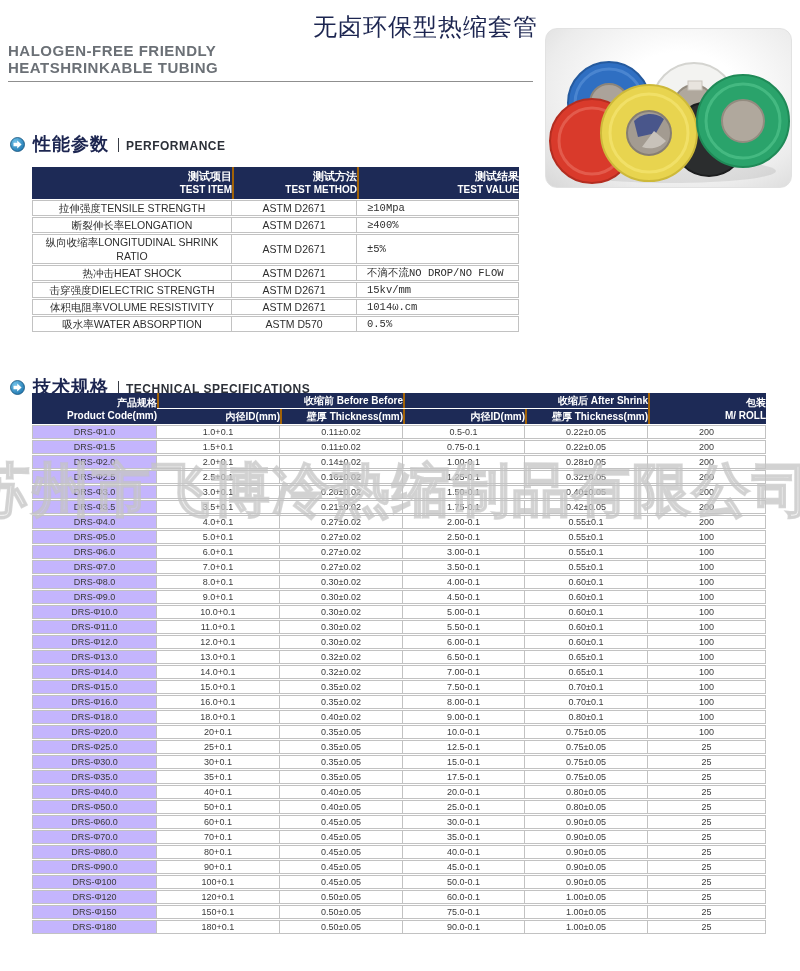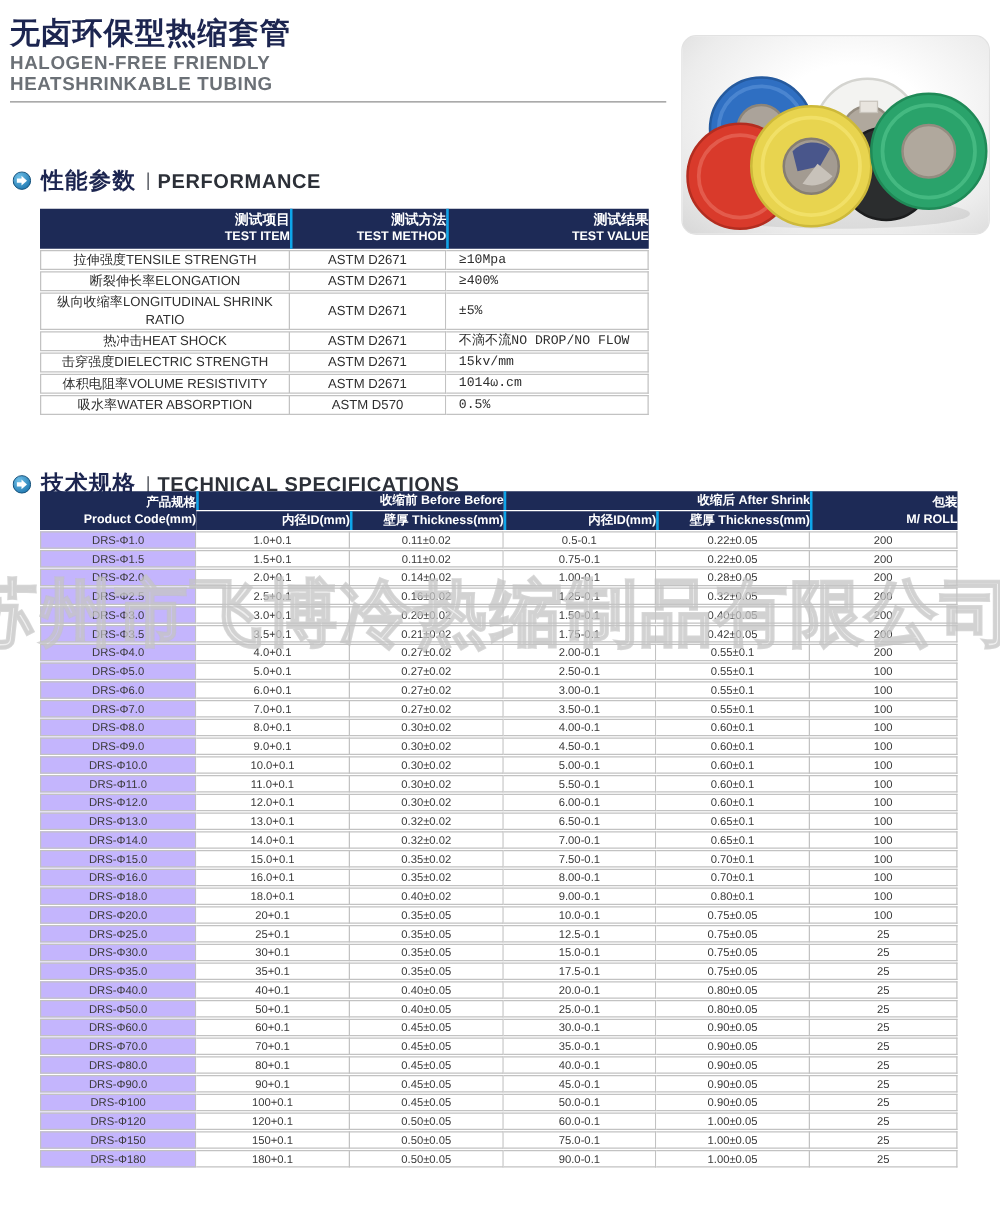--- a/index.html
+++ b/index.html
@@ -2,42 +2,42 @@
 <html><head>
 <meta charset="utf-8">
 <style>
   html,body{margin:0;padding:0;background:#fff;}
   body{width:800px;height:971px;position:relative;overflow:hidden;
        font-family:"Liberation Sans","DejaVu Sans",sans-serif;color:#333;}
   .page{position:relative;width:800px;height:971px;}
 
   
   .doc-header{position:absolute;left:8px;top:12px;width:530px;}
-  .title-cn{font-size:24px;font-weight:bold;color:#1c2550;letter-spacing:1px;line-height:30px;margin:0;}
+  .title-cn{font-size:24px;font-weight:normal;color:#1c2550;letter-spacing:1px;line-height:30px;margin:0;text-align:right;}
   .subtitle{font-size:15px;font-weight:bold;color:#6b7076;letter-spacing:.5px;line-height:17px;}
   .header-rule{margin-top:5px;width:525px;height:1px;background:#8f8f8f;}
 
   
   .product-photo{position:absolute;left:545px;top:28px;width:245px;height:158px;
       border-radius:12px;overflow:hidden;
       background:radial-gradient(ellipse at 55% 40%, #ffffff 30%, #ececec 72%, #d7d7d7 100%);
       border:1px solid #e2e2e2;}
   .product-photo svg{display:block;}
 
   
   .sec-head{position:absolute;left:10px;height:20px;display:flex;align-items:center;}
   .sec-head .cn{font-size:18px;font-weight:bold;color:#1c2550;margin-left:8px;letter-spacing:1px;}
   .sec-head .vbar{width:1px;height:14px;background:#383c45;margin:2px 7px 0 9px;}
-  .sec-head .en{font-size:16px;font-weight:bold;color:#2c3038;letter-spacing:.5px;margin-top:3px;}
+  .sec-head .en{font-size:12px;font-weight:bold;color:#2c3038;letter-spacing:.5px;margin-top:3px;}
   #sec1{top:134px;} #sec2{top:377px;}
 
   
   table{border-collapse:separate;border-spacing:0 1px;}
   th{background:#1d2a56;color:#fff;font-weight:bold;padding:0;vertical-align:middle;text-align:right;}
-  th + th{border-left:2px solid #0ea5e9;}
+  th + th{border-left:2px solid #a16207;}
   td{border:1px solid #c2c2c2;padding:0;background:#fff;text-align:center;vertical-align:middle;}
   td + td{border-left:none;}
   .col-code-cell{background:#c4b5fd;color:#4c4c4c;}
 
   
   .perf-table{position:absolute;left:32px;top:166px;width:487px;table-layout:fixed;}
   .perf-table th{font-size:10px;line-height:13px;padding:3px 0;}
   .perf-table th .cn{font-size:11px;}
   .perf-table td{font-size:10.5px;line-height:14px;color:#2e2e2e;}
   .perf-table td.c-item{text-align:center;margin-left:34px;}

